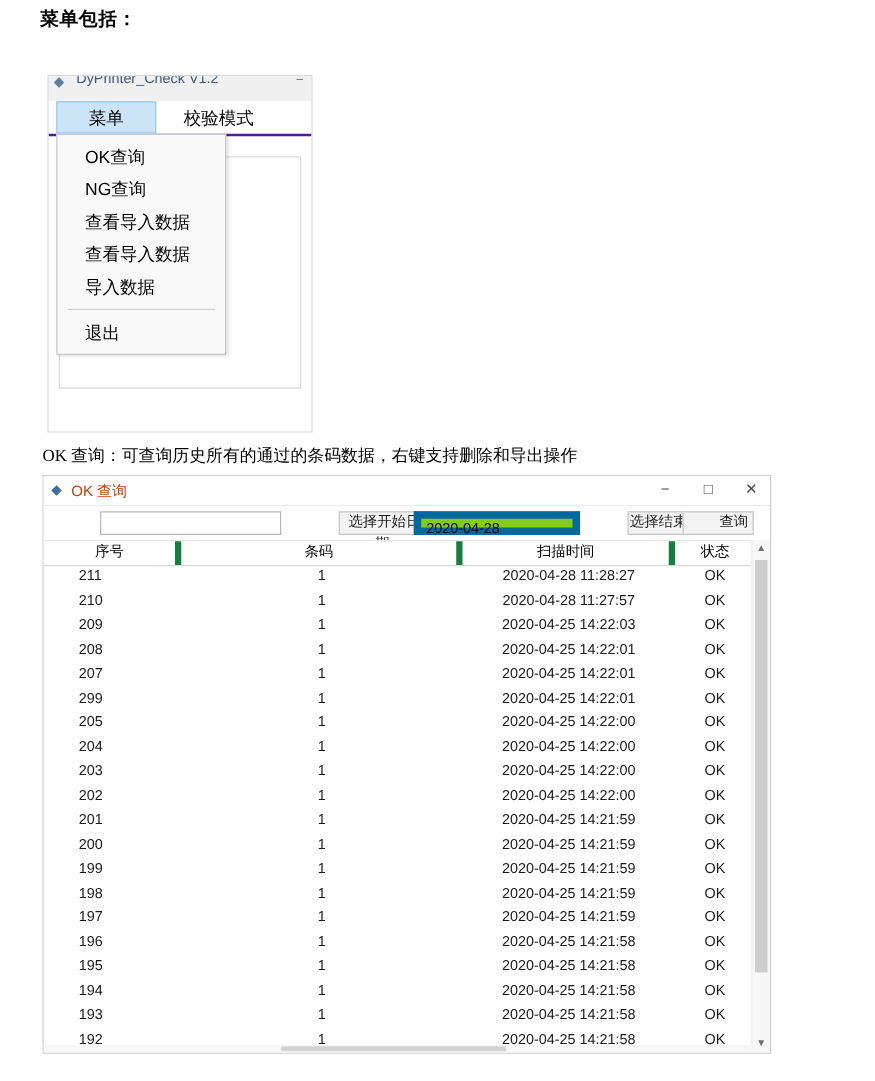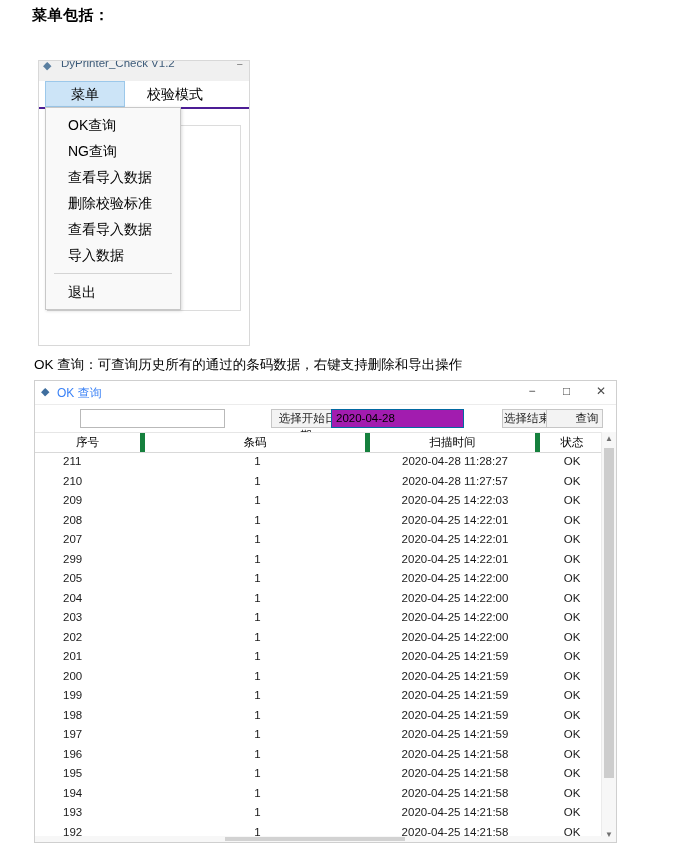--- a/index.html
+++ b/index.html
@@ -141,20 +141,21 @@
   }
 
   
   .caption {
     position: absolute;
     left: 34px;
     top: 356px;
     font-size: 13.5px;
     color: #000;
     white-space: nowrap;
+    font-family: Liberation Serif, serif;
   }
 
   
   .win {
     position: absolute;
     left: 34px;
     top: 380px;
     width: 583px;
     height: 463px;
     background: #ffffff;
@@ -172,21 +173,21 @@
     left: 6px;
     top: 4px;
     font-size: 11px;
     color: #3f6e9e;
   }
   .win-title .wtext {
     position: absolute;
     left: 22px;
     top: 4px;
     font-size: 12px;
-    color: #3b82f6;
+    color: #c2410c;
     text-align: center;
   }
   .win-ctrls {
     position: absolute;
     right: 0;
     top: 0;
     height: 23px;
   }
   .win-ctrls span {
     display: inline-block;
@@ -225,22 +226,22 @@
     background: #f3f3f3;
     font-size: 11.5px;
     text-align: center;
     color: #1a1a1a;
   }
   .tb-btn-start { left: 192px; width: 73px; margin-left: 44px; }
   .tb-date {
     left: 296px;
     width: 133px;
     height: 19px;
-    border: 1px solid #0369a1;
-    background: #a21caf;
+    border: 6px solid #0369a1;
+    background: #84cc16;
     font-size: 11.5px;
     padding: 0 4px;
     line-height: 17px;
   }
   .tb-btn-end { left: 427px; width: 76px; margin-left: 40px; }
   .tb-btn-query { left: 511px; width: 57px; padding-left: 25px; }
 
   
   .grid {
     position: absolute;
@@ -360,21 +361,20 @@
 
   <div class="menu-bar">
     <div class="mi selected">菜单</div>
     <div class="mi plain">校验模式</div>
   </div>
 
   <div class="dropdown">
     <div class="item">OK查询</div>
     <div class="item">NG查询</div>
     <div class="item">查看导入数据</div>
-    <div class="item">删除校验标准</div>
     <div class="item">查看导入数据</div>
     <div class="item">导入数据</div>
     <div class="sep"></div>
     <div class="item">退出</div>
   </div>
 </div>
 
 <div class="caption">OK 查询：可查询历史所有的通过的条码数据，右键支持删除和导出操作</div>
 
 <div class="win">

